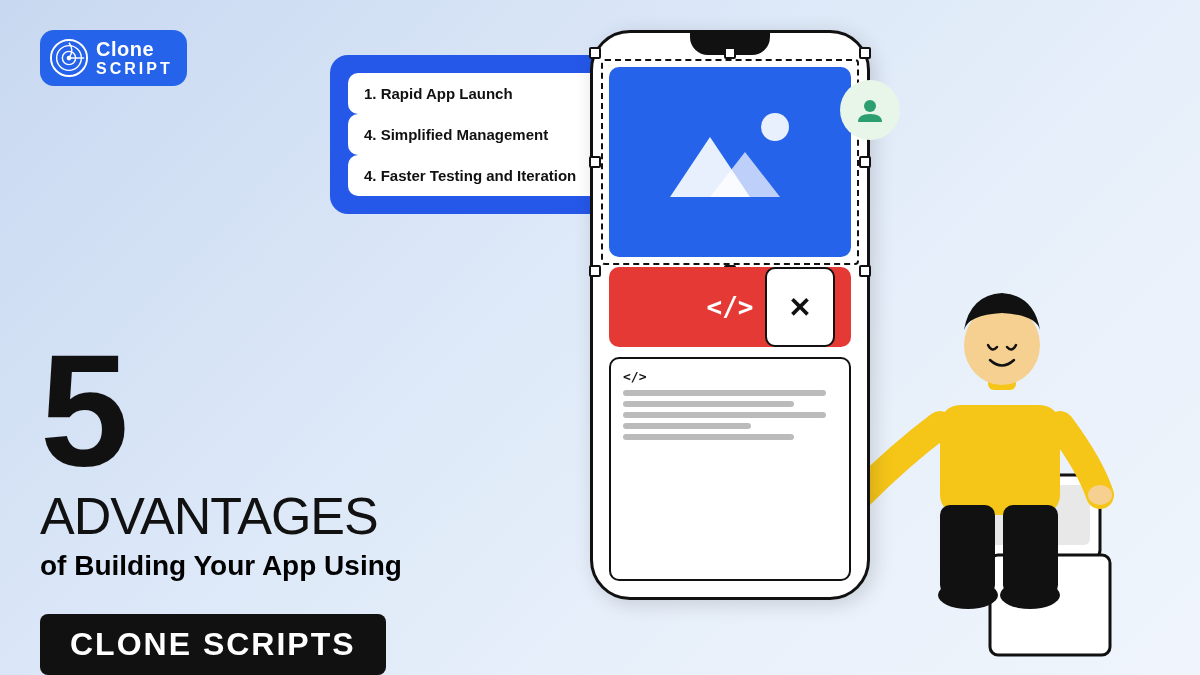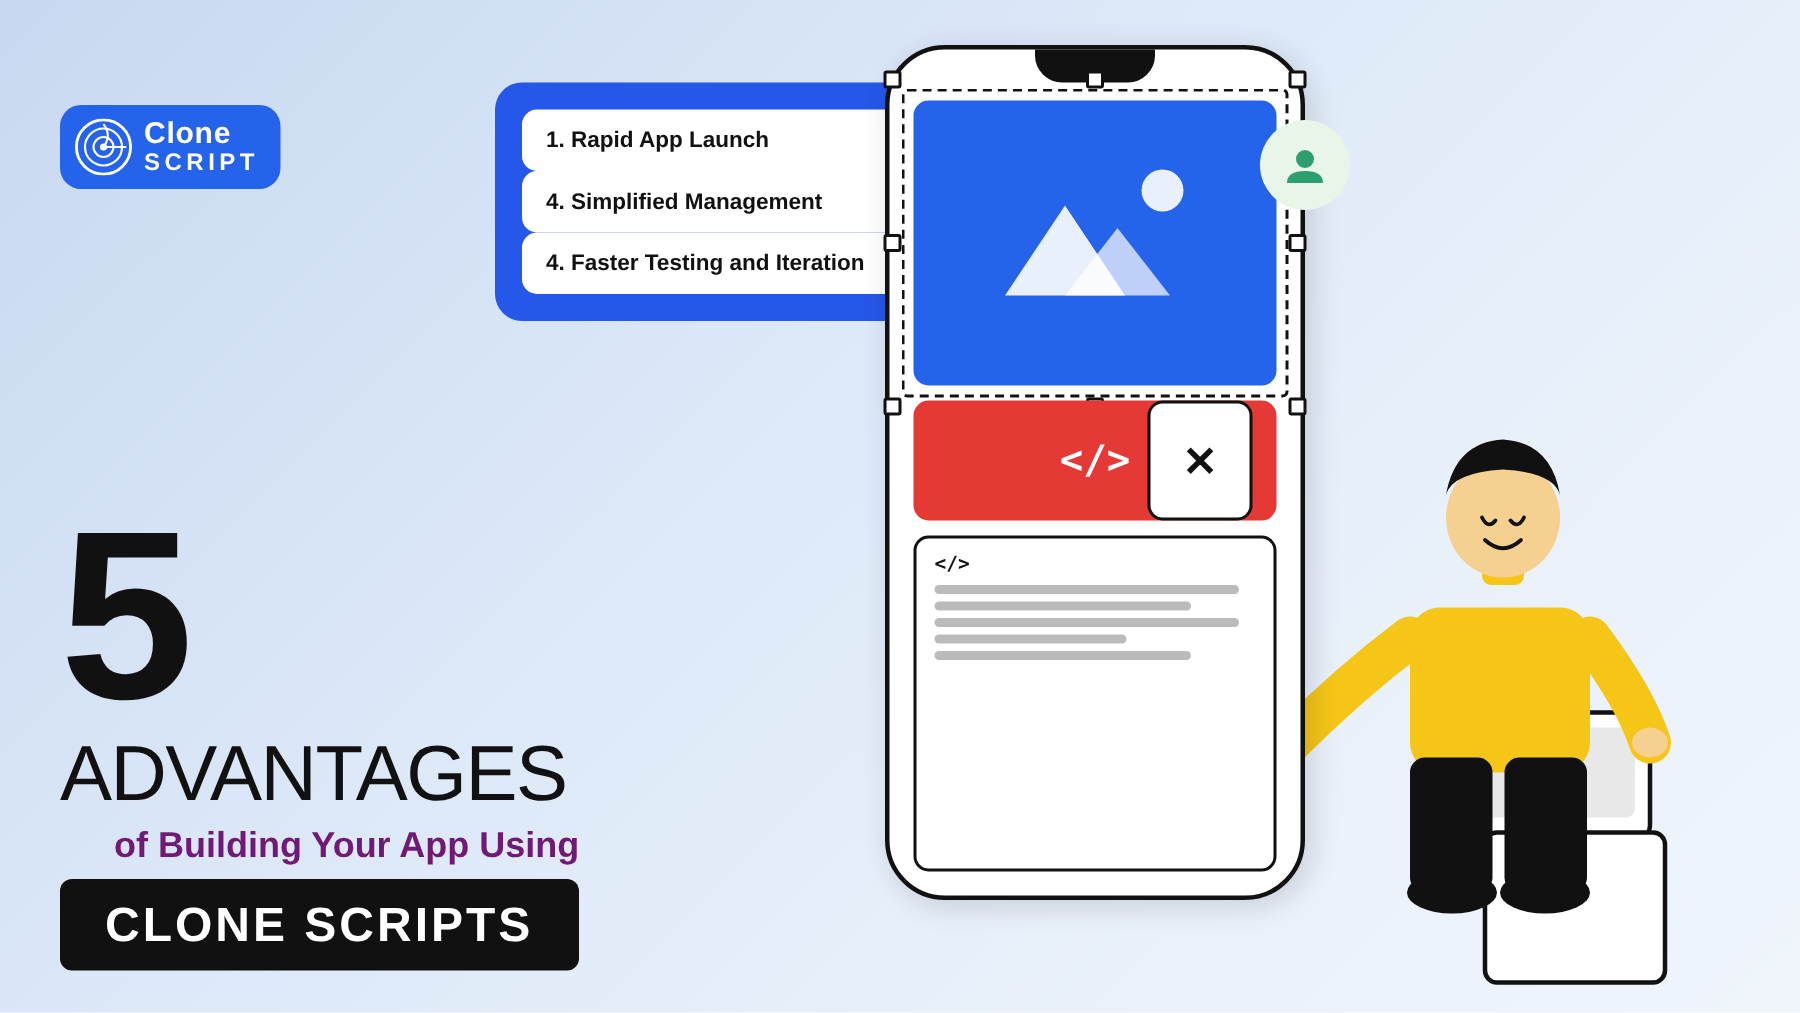--- a/index.html
+++ b/index.html
@@ -16,21 +16,20 @@
     .logo-container {
       position: absolute;
       top: 30px;
       left: 40px;
       display: flex;
       align-items: center;
       background: #2563eb;
       border-radius: 14px;
       padding: 8px 14px 8px 10px;
       gap: 8px;
-      margin-top: 40px;
     }
     .logo-icon {
       width: 38px;
       height: 38px;
     }
     .logo-text {
       display: flex;
       flex-direction: column;
       line-height: 1.1;
     }
@@ -63,37 +62,36 @@
     }
     .advantages-text {
       font-size: 52px;
       font-weight: 400;
       color: #111;
       line-height: 1;
       letter-spacing: -1px;
       display: block;
     }
     .subtitle-text {
-      font-size: 24px;
+      font-size: 28px;
       font-weight: 600;
-      color: #701a75;
+      color: #000000;
       margin-top: 8px;
       display: block;
-      margin-left: 36px;
     }
     .clone-scripts-badge {
       background: #111;
       color: white;
       font-size: 32px;
       font-weight: 900;
       letter-spacing: 2px;
       padding: 12px 30px;
       border-radius: 8px;
       display: inline-block;
-      margin-top: 8px;
+      margin-top: 32px;
       text-transform: uppercase;
     }
 
     
     .advantages-panel {
       position: absolute;
       left: 330px;
       top: 55px;
       width: 320px;
       background: #2557e8;

